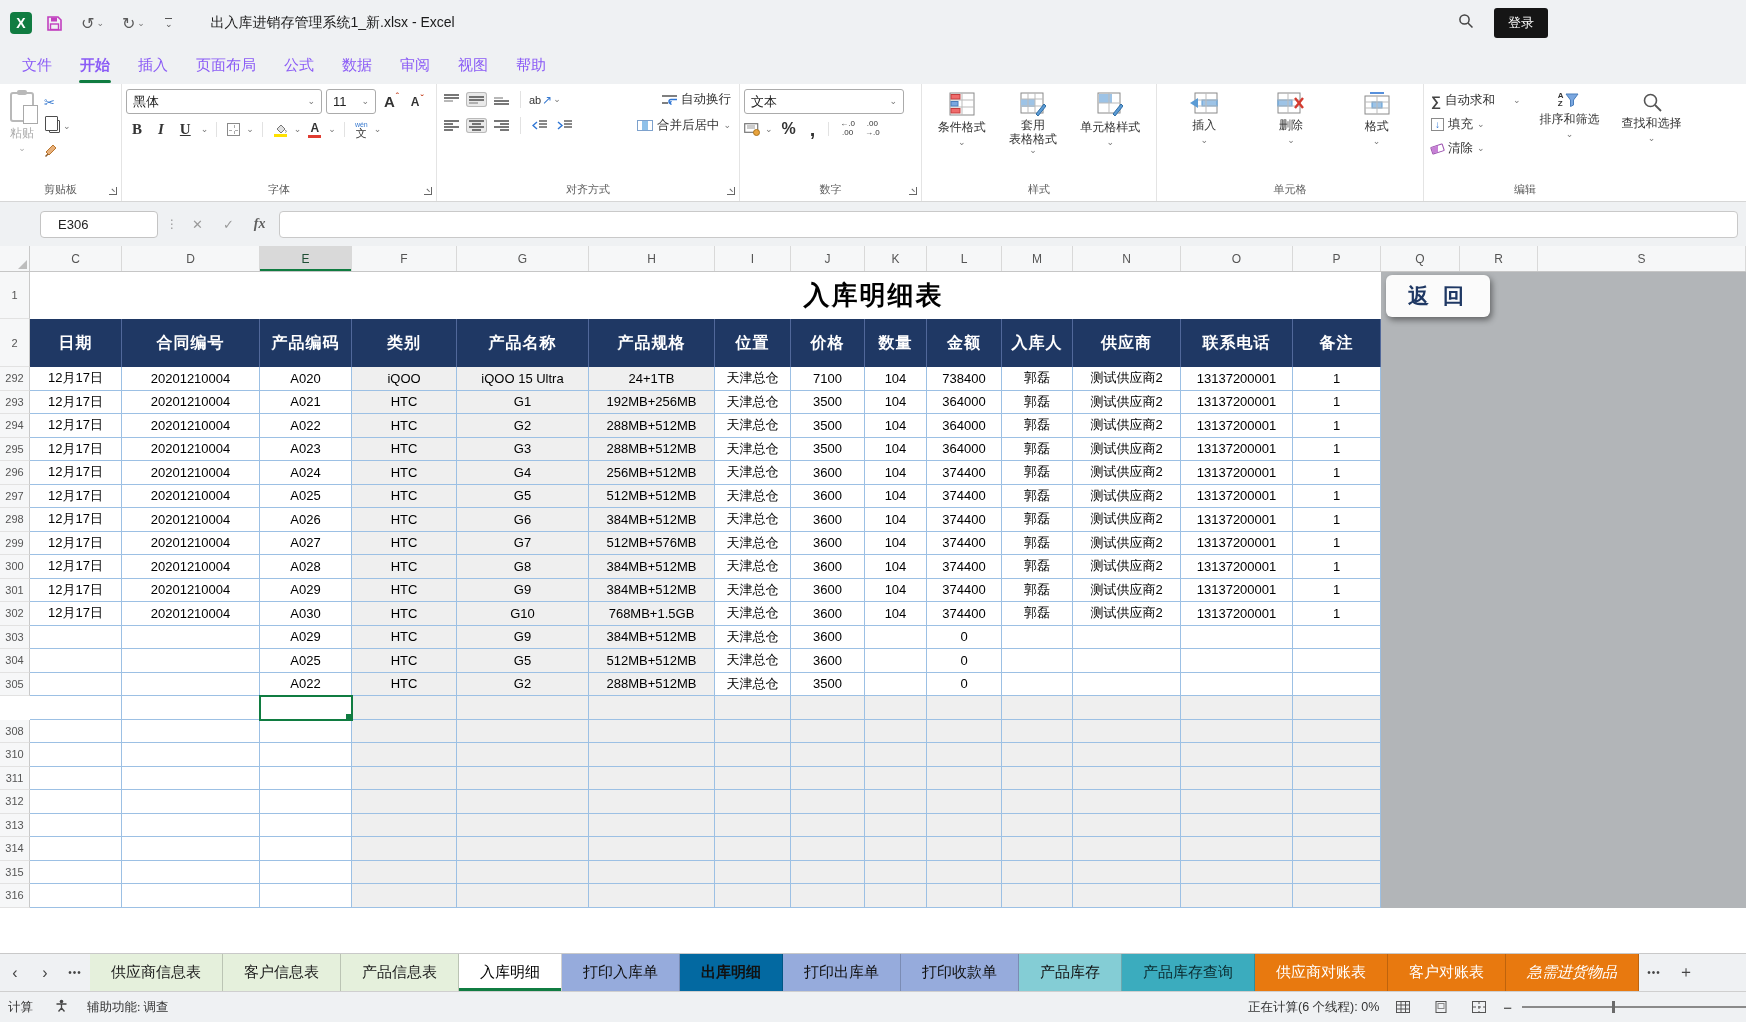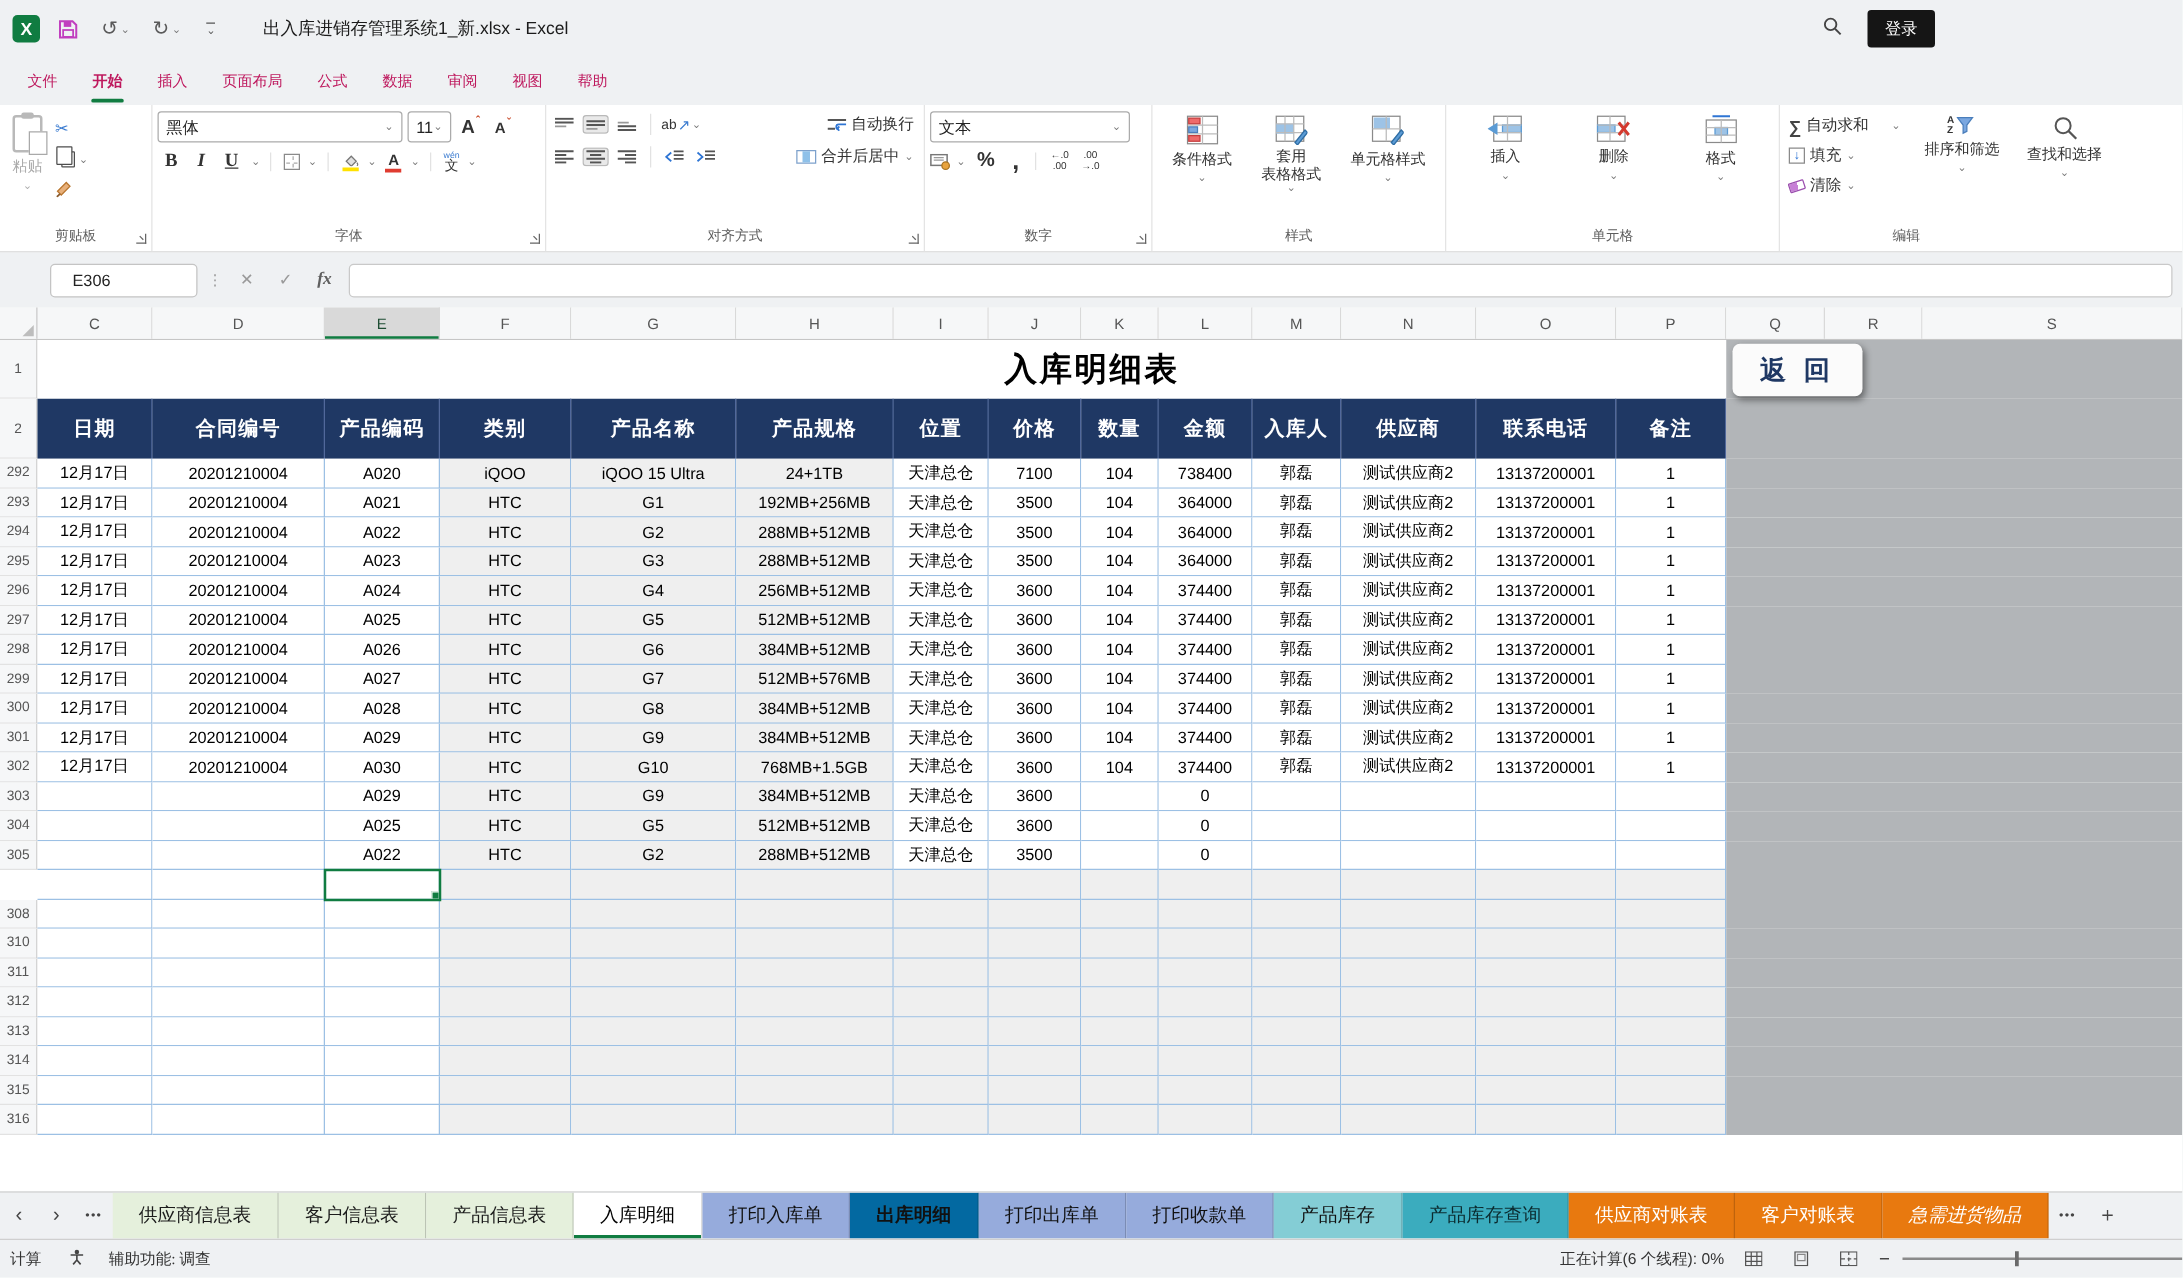--- a/index.html
+++ b/index.html
@@ -14,21 +14,21 @@
   .tb-btn .chev, .chev{font-size:9px;color:#777;line-height:1;}
   .qat-more{display:flex;flex-direction:column;align-items:center;color:#555;padding:0 6px;}
   .qat-more i{border-top:1.6px solid #555;padding-top:1px;font-style:normal;font-size:9px;line-height:1;}
   .doc-title{font-size:14px;color:#1b1b1b;margin-left:22px;white-space:nowrap;}
   .tb-spacer{flex:1;}
   .search-btn{padding:4px 10px;}
   .signin{background:#151515;color:#fff;font-size:13px;border:none;padding:6px 14px;border-radius:3px;font-family:inherit;}
 
   
   .menubar{height:38px;display:flex;align-items:center;padding-left:8px;background:#eff1f3;flex:none;}
-  .mi{position:relative;padding:9px 14px;font-size:12px;color:#be185d;white-space:nowrap;}
+  .mi{position:relative;padding:9px 14px;font-size:15px;color:#8b5cf6;white-space:nowrap;}
   .mi.active{font-weight:700;}
   .mi.active::after{content:"";position:absolute;left:13px;right:13px;bottom:1px;height:3px;border-radius:2px;background:#107C41;}
 
   
   .ribbon{height:118px;background:#fff;border-bottom:1px solid #d6d6d6;display:flex;flex:none;overflow:hidden;}
   .rgroup{display:flex;flex-direction:column;border-right:1px solid #e4e4e4;position:relative;padding:5px 4px 0;flex:none;}
   .rgroup.grow{flex:1;border-right:none;}
   .glabel{margin-top:auto;height:19px;font-size:11px;color:#5d5d5d;text-align:center;line-height:15px;flex:none;}
   .lnch{position:absolute;right:4px;bottom:6px;width:8px;height:8px;border-right:1.4px solid #666;border-bottom:1.4px solid #666;}
   .lnch::after{content:"";position:absolute;right:2px;bottom:2px;width:4px;height:1.4px;background:#666;transform:rotate(45deg);transform-origin:right bottom;}
@@ -207,21 +207,21 @@
       <div class="glabel">剪贴板</div>
       <span class="lnch"></span>
     </div>
 
     <div class="rgroup" style="width:315px">
       <div class="rowline" style="margin-bottom:6px">
         <span class="selectbox" style="width:196px">
             <span>黑体</span>
             <i class="chev" style="font-style:normal">⌄</i>
           </span>
-        <span class="selectbox" style="width:35px">
+        <span class="selectbox" style="width:50px">
             <span>11</span>
             <i class="chev" style="font-style:normal">⌄</i>
           </span>
         <span class="aicon">
             <span>A</span>
             <i>ˆ</i>
           </span>
         <span class="aicon">
             <span style="font-size:12px">A</span>
             <i>ˇ</i>

